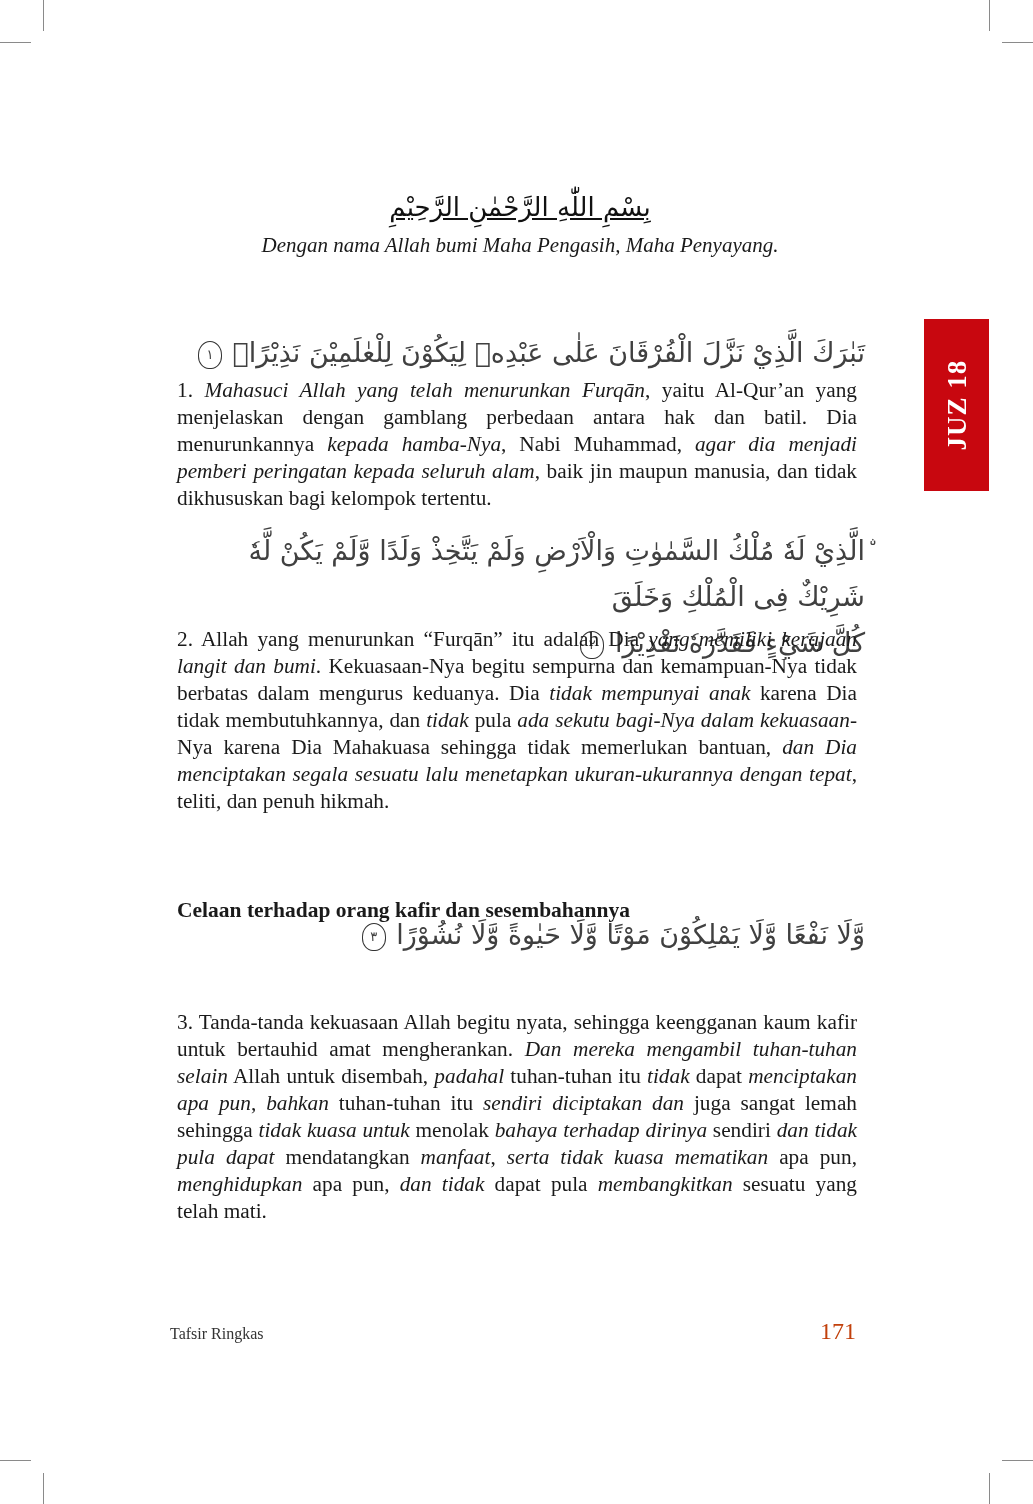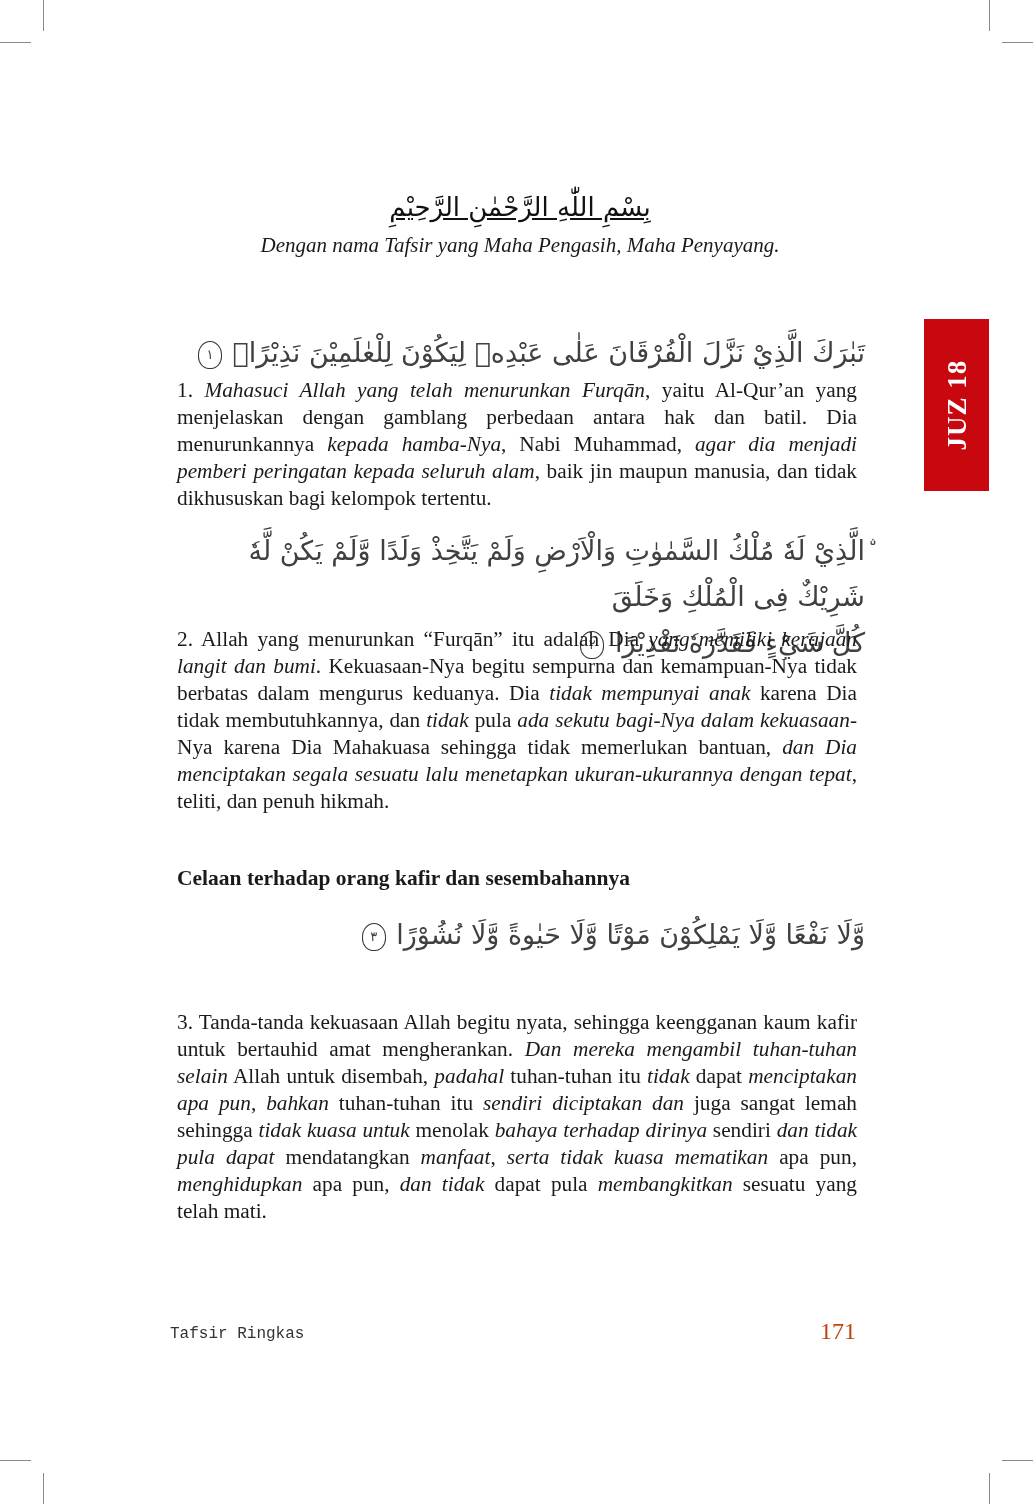--- a/index.html
+++ b/index.html
@@ -18,45 +18,45 @@
   .arabic { position: absolute; left: 175px; width: 690px; direction: rtl; text-align: right;
             font-family: "DejaVu Sans", sans-serif; font-size: 27px; line-height: 46px; color: #404040; }
   .ayah-mark { display: inline-block; width: 22px; height: 26px; border: 1.5px solid #333;
                border-radius: 50% 50% 45% 45%; text-align: center; line-height: 26px;
                font-size: 13px; vertical-align: middle; margin: 0 2px; }
 
   .para { position: absolute; left: 177px; width: 680px; font-size: 21.3px; line-height: 27px;
           text-align: justify; margin: 0; }
   .para i { font-style: italic; }
 
-  .heading { position: absolute; left: 177px; top: 866px; font-weight: bold; font-size: 21.5px; text-align: center; }
+  .heading { position: absolute; left: 177px; top: 898px; font-weight: bold; font-size: 21.5px; text-align: center; }
 
   .juz-tab { position: absolute; left: 924px; top: 319px; width: 65px; height: 172px;
              background: #c8070f; }
   .juz-label { position: absolute; left: 50%; top: 50%; transform: translate(-50%, -50%) rotate(-90deg);
                white-space: nowrap; color: #fff; font-weight: bold; font-size: 27px; letter-spacing: 1px; }
 
-  .footer-title { position: absolute; left: 170px; top: 1325px; font-size: 16px; color: #333; font-family: Liberation Mono, monospace; }
+  .footer-title { position: absolute; left: 170px; top: 1325px; font-size: 16px; color: #333; }
   .footer-page { position: absolute; left: 800px; width: 56px; text-align: right; top: 1318px;
                  font-size: 24px; color: #c2410c; }
 </style>
 </head>
 <body>
 
 <div class="crop v" style="left:43px;top:0;"></div>
 <div class="crop h" style="left:0;top:42px;"></div>
 <div class="crop v" style="left:989px;top:0;"></div>
 <div class="crop h" style="left:1002px;top:42px;"></div>
 <div class="crop v" style="left:43px;top:1473px;"></div>
 <div class="crop h" style="left:0;top:1460px;"></div>
 <div class="crop v" style="left:989px;top:1473px;"></div>
 <div class="crop h" style="left:1002px;top:1460px;"></div>
 
 <div class="basmalah">بِسْمِ اللّٰهِ الرَّحْمٰنِ الرَّحِيْمِ</div>
-<div class="basmalah-tr">Dengan nama Tafsir yang Maha Pengasih, Maha Penyayang.</div>
+<div class="basmalah-tr">Dengan nama Allah bumi Maha Pengasih, Maha Penyayang.</div>
 
 <div class="juz-tab">
   <span class="juz-label">JUZ 18</span>
 </div>
 
 <div class="arabic" style="top:330px;">
   <span>تَبٰرَكَ الَّذِيْ نَزَّلَ الْفُرْقَانَ عَلٰى عَبْدِهٖ لِيَكُوْنَ لِلْعٰلَمِيْنَ نَذِيْرًاۙ</span>
   <span class="ayah-mark">١</span>
 </div>
 <p class="para" style="top:377px;"><span>1. </span><i>Mahasuci Allah yang telah menurunkan Furqān</i><span>, yaitu Al-Qur’an yang menjelaskan dengan gamblang perbedaan antara hak dan batil. Dia menurunkannya </span><i>kepada hamba-Nya</i><span>, Nabi Muhammad, </span><i>agar dia menjadi pemberi peringatan kepada seluruh alam</i><span>, baik jin maupun manusia, dan tidak dikhususkan bagi kelompok tertentu.</span></p>

